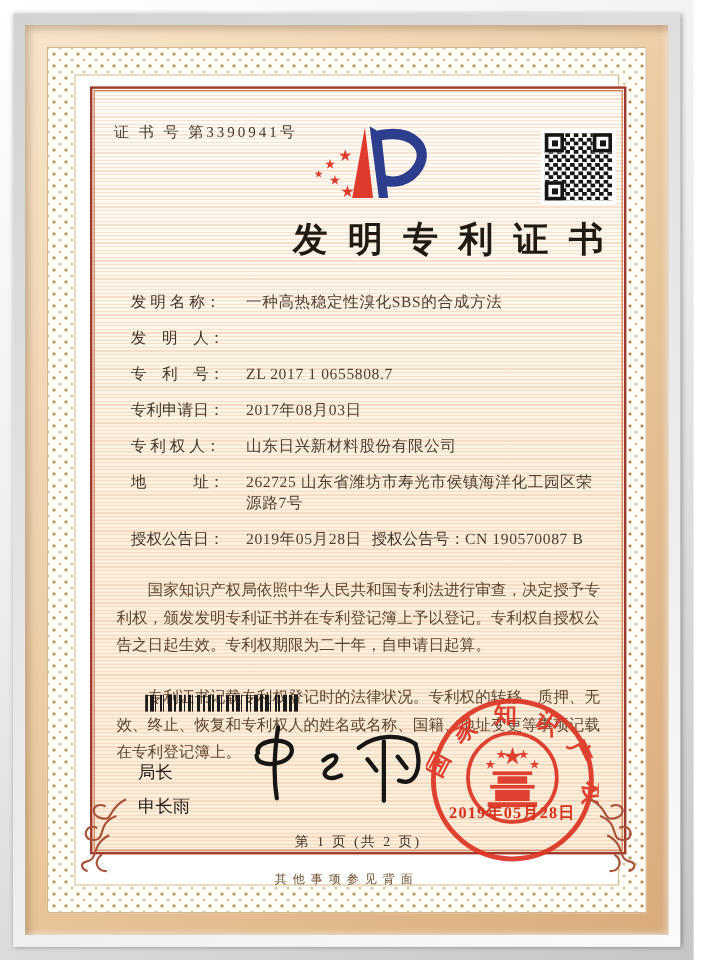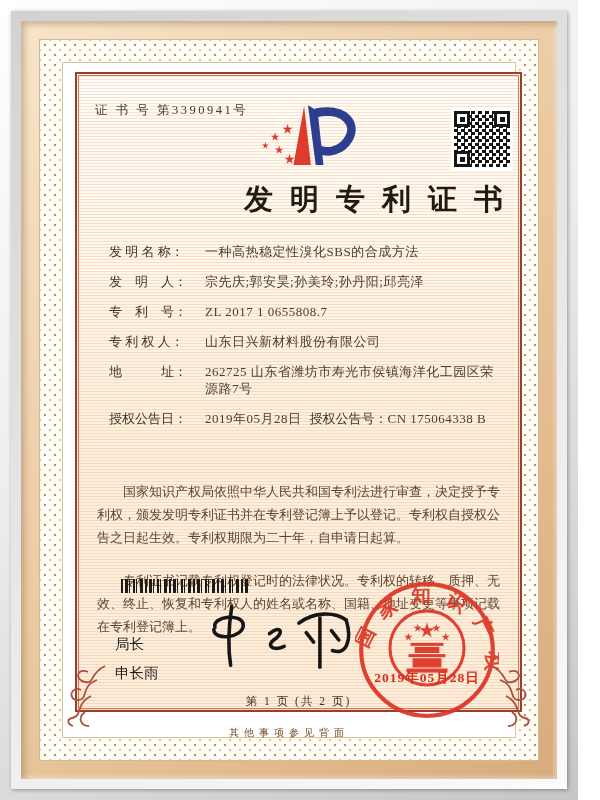--- a/index.html
+++ b/index.html
@@ -116,40 +116,43 @@
 
     <h1 class="title">发明专利证书</h1>
 
     <div class="fields">
       <div class="frow">
         <span class="flabel">发 明 名 称：</span>
         <span class="fvalue">一种高热稳定性溴化SBS的合成方法</span>
       </div>
       <div class="frow">
         <span class="flabel">发　明　人：</span>
-        <span class="fvalue">宗先庆;郭安昊;孙美玲;孙丹阳;邱亮泽</span>
       </div>
       <div class="frow">
         <span class="flabel">专　利　号：</span>
         <span class="fvalue">ZL 2017 1 0655808.7</span>
+      </div>
+      <div class="frow">
+        <span class="flabel">专利申请日：</span>
+        <span class="fvalue">2017年08月03日</span>
       </div>
       <div class="frow">
         <span class="flabel">专 利 权 人：</span>
         <span class="fvalue">山东日兴新材料股份有限公司</span>
       </div>
       <div class="frow">
         <span class="flabel">地　　　址：</span>
         <span class="fvalue">262725 山东省潍坊市寿光市侯镇海洋化工园区荣源路7号</span>
       </div>
       <div class="frow">
         <span class="flabel">授权公告日：</span>
         <span class="fvalue">2019年05月28日</span>
         <span class="fpair2">
           <span class="flabel" style="flex-basis:auto">授权公告号：</span>
-          <span class="fvalue">CN 175064338 B</span>
+          <span class="fvalue">CN 190570087 B</span>
         </span>
       </div>
     </div>
 
     <div class="bodytext">
       <p>国家知识产权局依照中华人民共和国专利法进行审查，决定授予专利权，颁发发明专利证书并在专利登记簿上予以登记。专利权自授权公告之日起生效。专利权期限为二十年，自申请日起算。</p>
       <p>专利证书记载专利权登记时的法律状况。专利权的转移、质押、无效、终止、恢复和专利权人的姓名或名称、国籍、地址变更等事项记载在专利登记簿上。</p>
     </div>
 
     <div class="barcode"></div>

